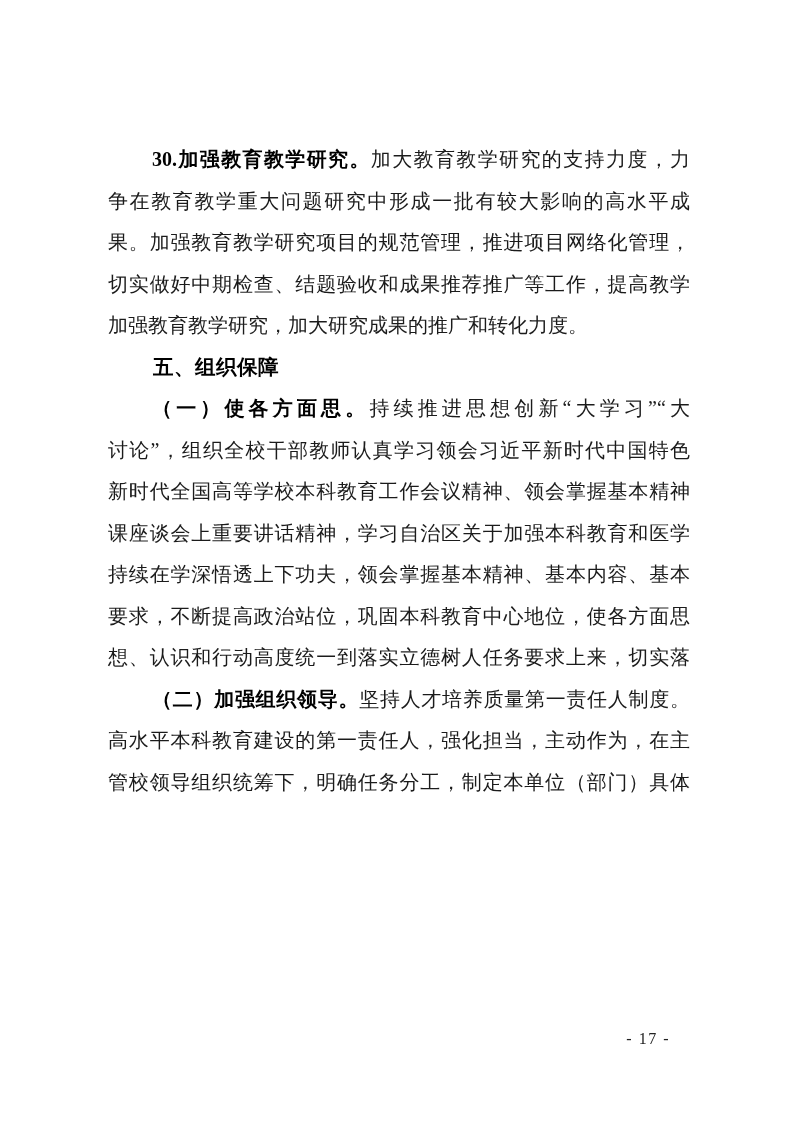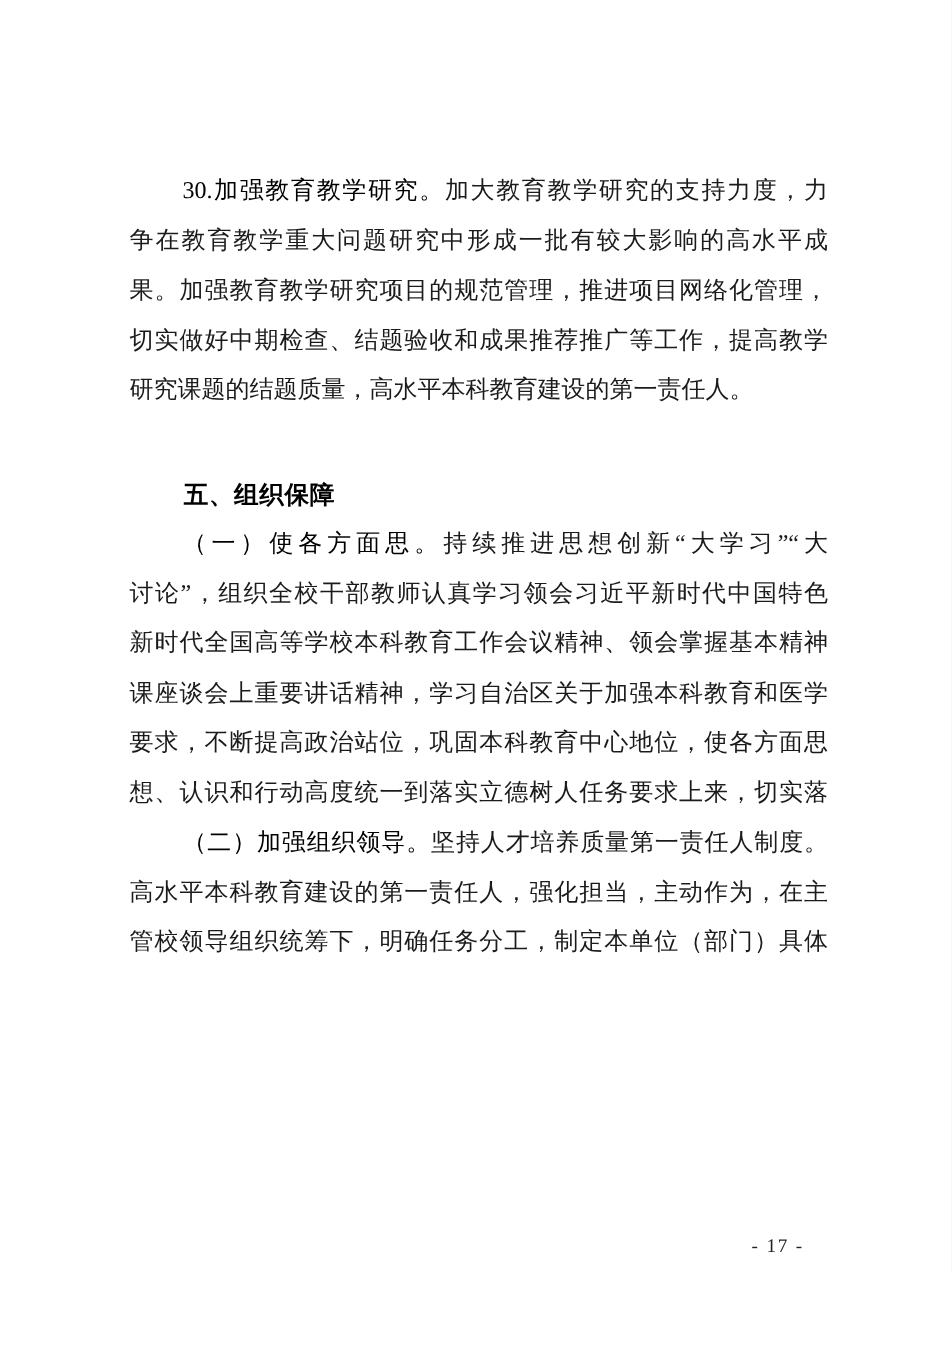--- a/index.html
+++ b/index.html
@@ -31,56 +31,56 @@
     text-justify: inter-character;
   }
   .line.justify {
     text-align: justify;
     text-align-last: justify;
   }
   .line.indent {
     text-indent: 2.2em;
   }
   .line .bold-run {
-    font-weight: 400;
+    font-weight: 700;
     color: #000000;
   }
   .line.heading {
     font-family: "DejaVu Sans", "Liberation Sans", sans-serif;
     font-weight: 700;
     font-size: 20.5px;
     color: #000000;
     letter-spacing: 0.5px;
-    margin-top: 45px;
   }
   .page-number {
     position: absolute;
     top: 1030px;
     right: 123px;
     font-size: 16px;
     letter-spacing: 1.5px;
     color: #222222;
     font-family: "Liberation Serif", serif;
   }
 </style>
 </head>
 <body>
 
 <div class="page">
   <div class="doc-body">
       <div class="line justify indent"><span class="bold-run">30.加强教育教学研究。</span><span class="text-run">加大教育教学研究的支持力度，力</span></div>
       <div class="line justify"><span class="text-run">争在教育教学重大问题研究中形成一批有较大影响的高水平成</span></div>
       <div class="line justify"><span class="text-run">果。加强教育教学研究项目的规范管理，推进项目网络化管理，</span></div>
       <div class="line justify"><span class="text-run">切实做好中期检查、结题验收和成果推荐推广等工作，提高教学</span></div>
-      <div class="line"><span class="text-run">研究课题的结题质量，高水平本科教育建设的第一责任人。</span></div>
+      <div class="line"><span class="text-run">加强教育教学研究，加大研究成果的推广和转化力度。</span></div>
       <div class="line indent heading"><span class="text-run">五、组织保障</span></div>
       <div class="line justify indent"><span class="bold-run">（一）使各方面思。</span><span class="text-run">持续推进思想创新“大学习”“大</span></div>
       <div class="line justify"><span class="text-run">讨论”，组织全校干部教师认真学习领会习近平新时代中国特色</span></div>
       <div class="line justify"><span class="text-run">新时代全国高等学校本科教育工作会议精神、领会掌握基本精神</span></div>
       <div class="line justify"><span class="text-run">课座谈会上重要讲话精神，学习自治区关于加强本科教育和医学</span></div>
+      <div class="line justify"><span class="text-run">持续在学深悟透上下功夫，领会掌握基本精神、基本内容、基本</span></div>
       <div class="line justify"><span class="text-run">要求，不断提高政治站位，巩固本科教育中心地位，使各方面思</span></div>
       <div class="line justify"><span class="text-run">想、认识和行动高度统一到落实立德树人任务要求上来，切实落</span></div>
       <div class="line justify indent"><span class="bold-run">（二）加强组织领导。</span><span class="text-run">坚持人才培养质量第一责任人制度。</span></div>
       <div class="line justify"><span class="text-run">高水平本科教育建设的第一责任人，强化担当，主动作为，在主</span></div>
       <div class="line justify"><span class="text-run">管校领导组织统筹下，明确任务分工，制定本单位（部门）具体</span></div>
     </div>
   <div class="page-number">- 17 -</div>
 </div>
 
 </body></html>

